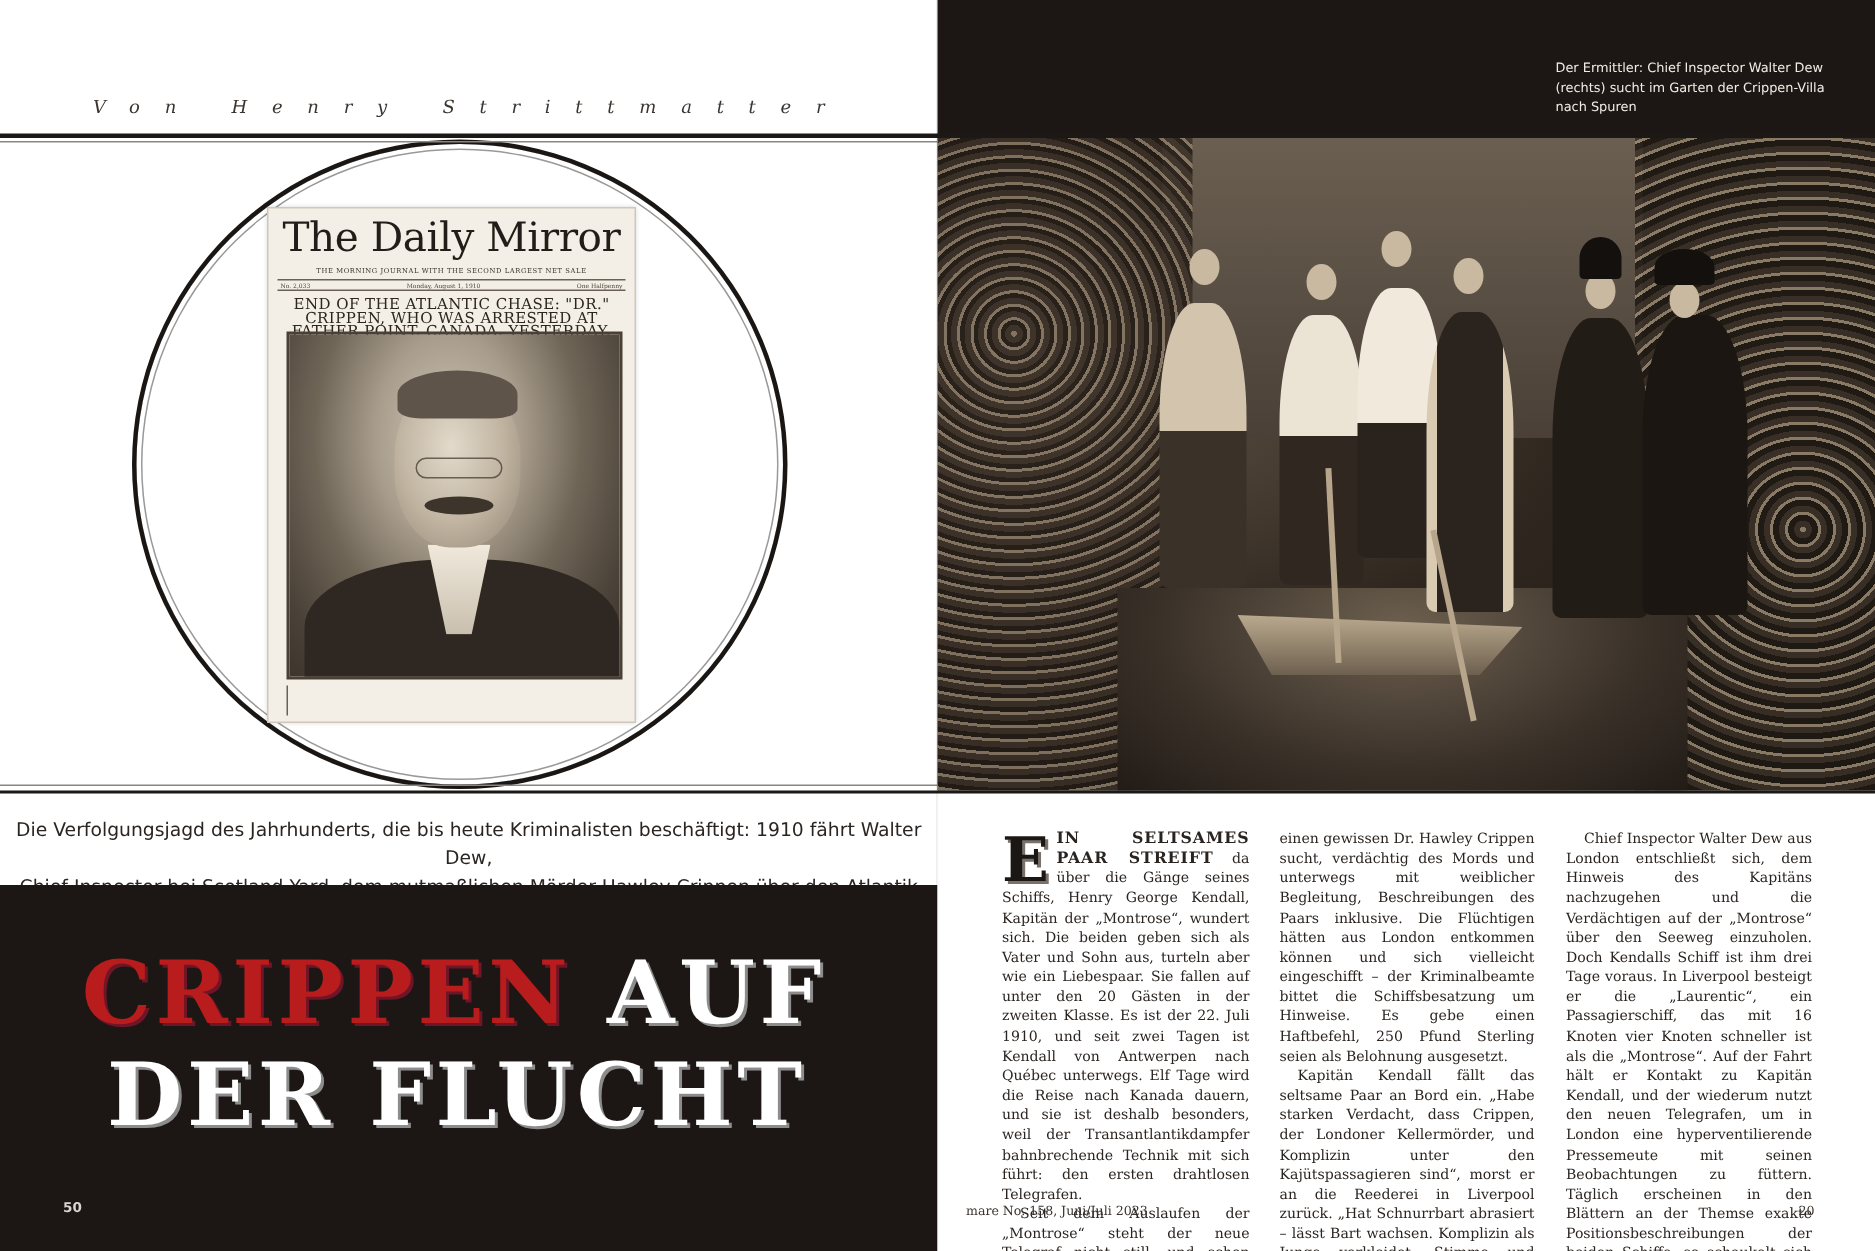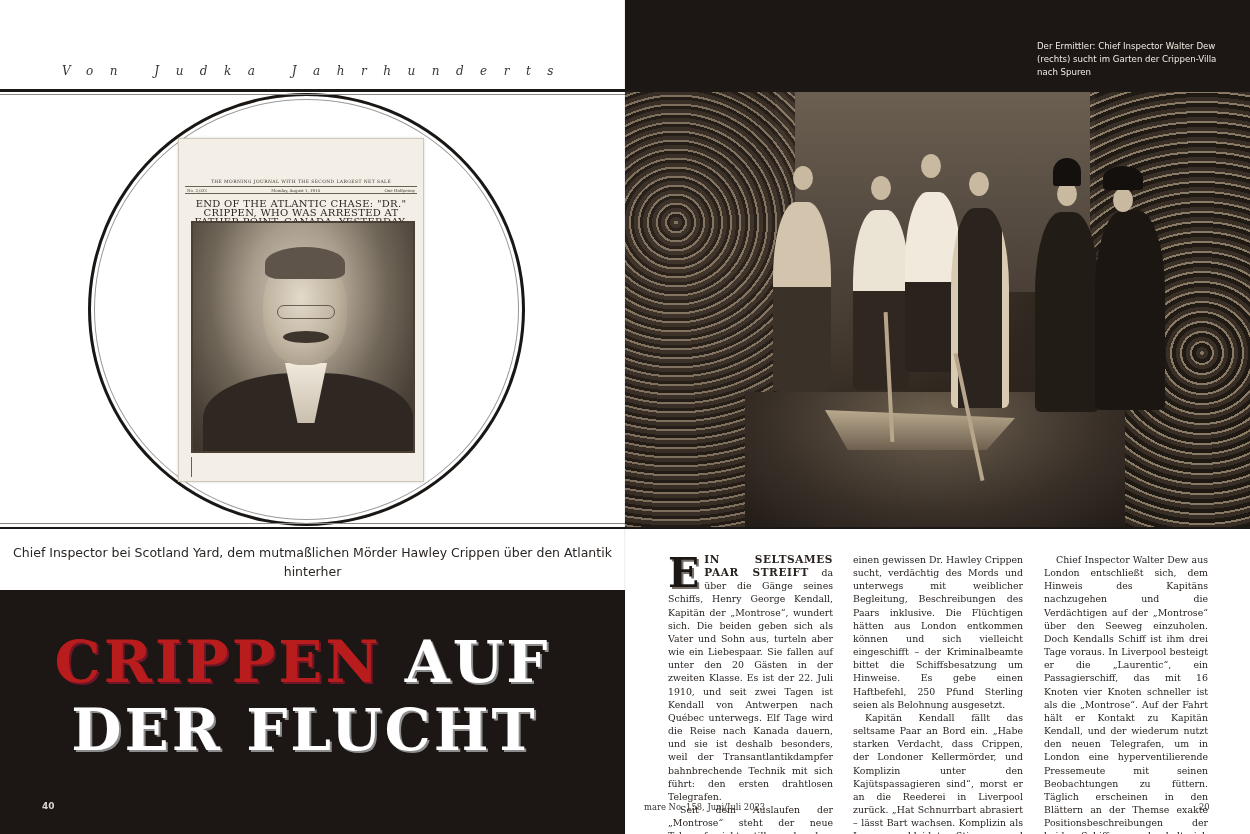--- a/index.html
+++ b/index.html
@@ -169,24 +169,25 @@
     .pageno-right {
       position: absolute; left: 1199px; top: 802px;
       font-family: "DejaVu Serif", serif; font-size: 8.4px; color: #3a3430;
     }
     .gutter { position: absolute; left: 624px; top: 0; width: 2px; height: 834px; background: linear-gradient(90deg, rgba(0,0,0,0.08), rgba(0,0,0,0)); }
   </style>
 </head>
 <body>
 
 <div class="page-left"></div>
-<div class="byline">Von Judka Jahrhunderts</div>
+<div class="byline">Von Henry Strittmatter</div>
 
 <div class="circle"></div>
 <div class="newspaper">
+  <div class="np-title">The Daily Mirror</div>
   <div class="np-sub">The Morning Journal with the Second Largest Net Sale</div>
   <div class="np-dateline">
     <span>No. 2,033</span>
     <span>Monday, August 1, 1910</span>
     <span>One Halfpenny</span>
   </div>
   <div class="np-headline">End of the Atlantic Chase: "Dr." Crippen, who was arrested at Father Point, Canada, yesterday.</div>
   <div class="np-photo">
     <div class="np-body"></div>
     <div class="np-collar"></div>
@@ -196,30 +197,31 @@
     <div class="np-moustache"></div>
   </div>
   <div class="np-caption">
     <div class="col"></div>
     <div class="sep"></div>
     <div class="col"></div>
   </div>
 </div>
 
 <div class="dek">
+  <div>Die Verfolgungsjagd des Jahrhunderts, die bis heute Kriminalisten beschäftigt: 1910 fährt Walter Dew,</div>
   <div>Chief Inspector bei Scotland Yard, dem mutmaßlichen Mörder Hawley Crippen über den Atlantik hinterher</div>
 </div>
 
 <div class="title-block"></div>
 <div class="title-line l1">
   <span class="title-accent">CRIPPEN</span>
   <span>AUF</span>
 </div>
 <div class="title-line l2">DER FLUCHT</div>
-<div class="pageno-left">40</div>
+<div class="pageno-left">50</div>
 
 <div class="page-right"></div>
 <div class="caption-band"></div>
 <div class="photo-caption">Der Ermittler: Chief Inspector Walter Dew (rechts) sucht im Garten der Crippen-Villa nach Spuren</div>
 
 <div class="photo">
   <div class="wall"></div>
   <div class="foliage-l"></div>
   <div class="foliage-r"></div>
   <div class="ground"></div>

